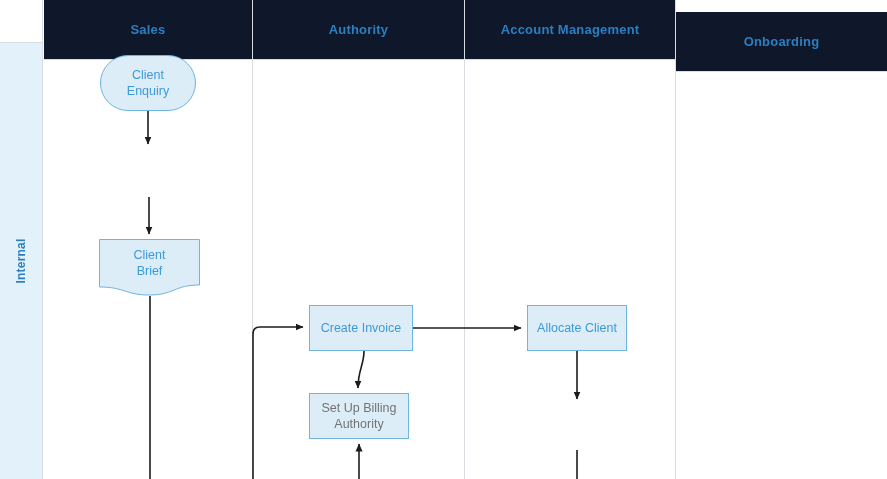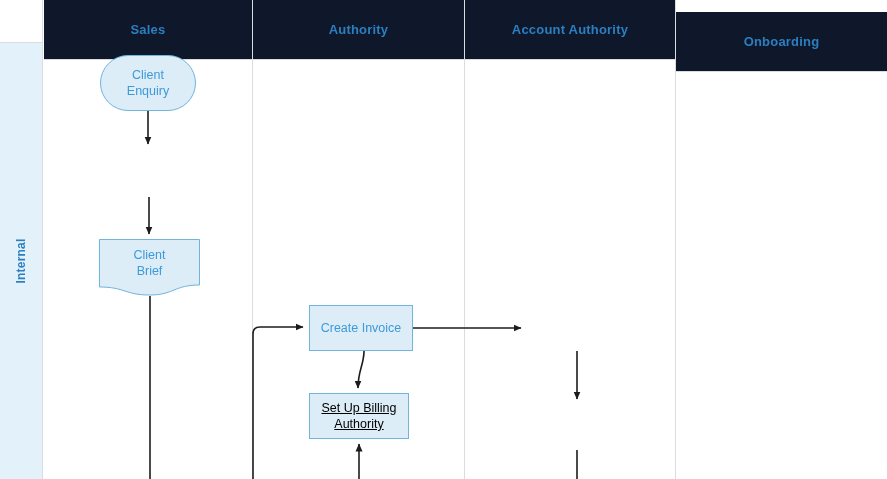--- a/index.html
+++ b/index.html
@@ -110,22 +110,21 @@
     line-height: 1.28;
     background: #dcedf8;
     border: 1px solid #6fb5dc;
     white-space: pre-line;
   }
   .node.stadium {
     border-radius: 28px;
     background: #dcedf8;
   }
   .node.link-text {
-    color: #000000;
-    text-decoration: underline;
+    color: #737373;
   }
   
   .doc-wrap {
     position: absolute;
   }
   .doc-wrap svg { display: block; }
   .doc-label {
     position: absolute;
     left: 0;
     top: 0;
@@ -159,21 +158,21 @@
 
   <div class="lane-header-row">
     <div class="corner-cell"></div>
     <div class="lane-header" style="left:44px;width:209px;">
       <span>Sales</span>
     </div>
     <div class="lane-header" style="left:253px;width:212px;">
       <span>Authority</span>
     </div>
     <div class="lane-header" style="left:465px;width:211px;">
-      <span>Account Authority</span>
+      <span>Account Management</span>
     </div>
     <div class="lane-header last" style="left:676px;width:211px;margin-top:12px;">
       <span>Onboarding</span>
     </div>
   </div>
 
   <svg id="connectors" viewBox="0 0 887 479">
     <defs>
       <marker id="arrowhead" markerWidth="9" markerHeight="9" refX="7.5" refY="4" orient="auto" markerUnits="userSpaceOnUse">
         <path d="M0,0.5 L8,4 L0,7.5 z" fill="#1c1c1c"></path>
@@ -209,15 +208,16 @@
     </svg>
     <div class="doc-label">Client
 Brief</div>
   </div>
 
   <div class="node" style="left:309px;top:305px;width:104px;height:46px;">Create Invoice</div>
 
   <div class="node link-text" style="left:309px;top:393px;width:100px;height:46px;">Set Up Billing
 Authority</div>
 
+  <div class="node" style="left:527px;top:305px;width:100px;height:46px;">Allocate Client</div>
 
 
 </div>
 
 </body></html>

